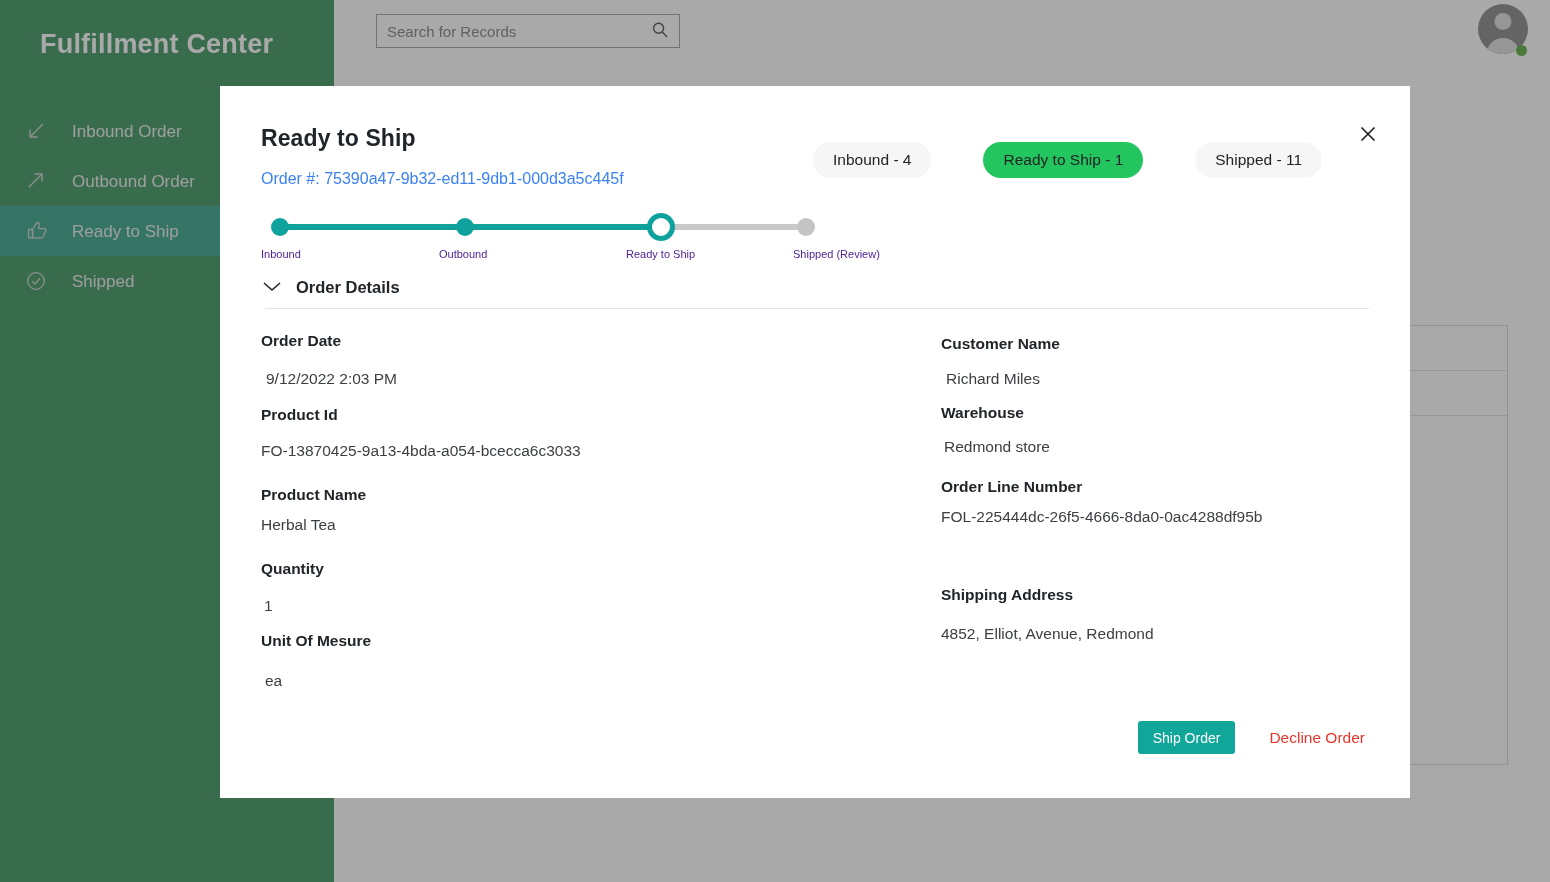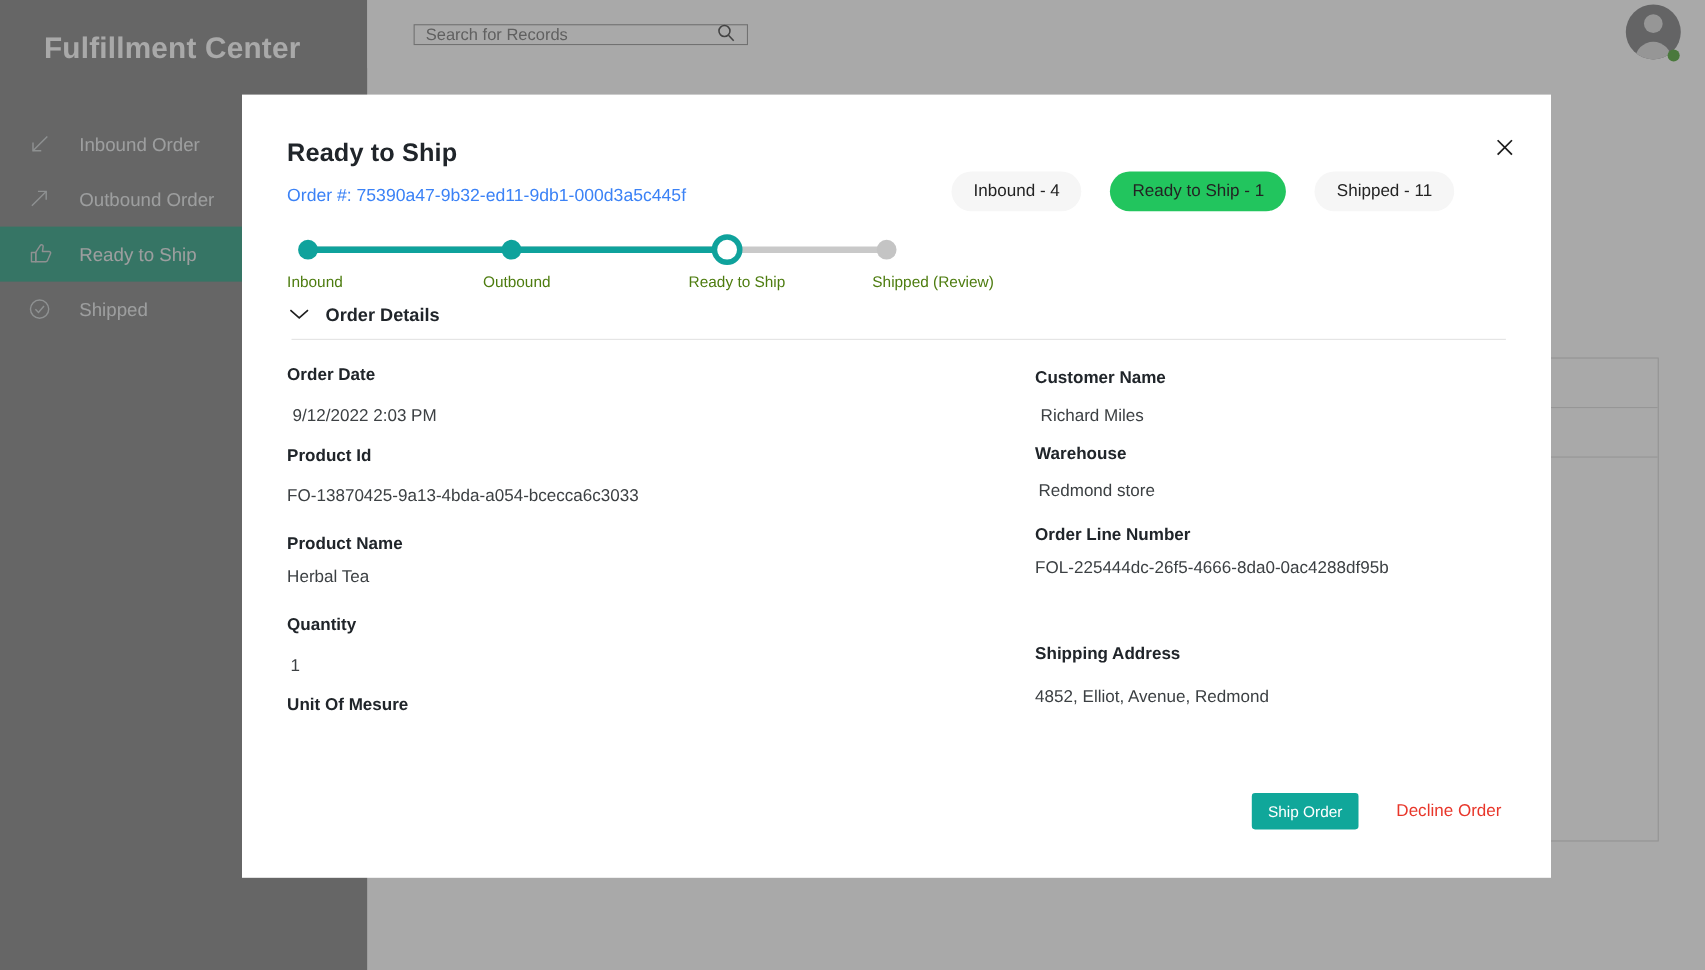--- a/index.html
+++ b/index.html
@@ -23,21 +23,21 @@
 
   
   .app-bg {
     position: absolute;
     inset: 0;
     display: flex;
   }
   .sidebar {
     width: 334px;
     height: 882px;
-    background: #737373;
+    background: #15803d;
     flex: 0 0 334px;
     position: relative;
   }
   .brand {
     height: 88px;
     display: flex;
     align-items: center;
     padding-left: 40px;
     box-sizing: border-box;
   }
@@ -84,21 +84,21 @@
   .topbar {
     height: 62px;
     background: #ffffff;
     display: flex;
     align-items: center;
     position: relative;
   }
   .search-wrap {
     margin-left: 42px;
     width: 304px;
-    height: 19px;
+    height: 34px;
     border: 1px solid #8a8a8a;
     background: #ffffff;
     display: flex;
     align-items: center;
     box-sizing: border-box;
   }
   .search-input {
     border: 0;
     outline: 0;
     flex: 1 1 auto;
@@ -231,23 +231,23 @@
     background: transparent;
     cursor: pointer;
     padding: 0;
     display: flex;
     align-items: center;
     justify-content: center;
   }
   .pills {
     position: absolute;
     right: 88px;
-    top: 70px;
-    display: flex;
-    gap: 26px;
+    top: 56px;
+    display: flex;
+    gap: 52px;
   }
   .pill {
     height: 36px;
     border-radius: 18px;
     display: flex;
     align-items: center;
     padding: 0 20px;
     font-size: 15.5px;
     color: #232323;
     background: #f6f6f6;
@@ -298,22 +298,22 @@
     top: 2px;
     width: 28px;
     height: 28px;
     background: #ffffff;
     border: 5px solid #0fa29c;
     box-sizing: border-box;
   }
   .step-label {
     position: absolute;
     top: 37px;
-    font-size: 14px;
-    color: #4d7c0f;
+    font-size: 11px;
+    color: #4c1d95;
     white-space: nowrap;
   }
 
   .section-head {
     position: absolute;
     left: 41px;
     top: 192px;
     display: flex;
     align-items: center;
     gap: 13px;
@@ -531,20 +531,21 @@
           <div class="field">
             <div class="f-label" style="margin-top:26px;">Product Name</div>
             <div class="f-value" style="margin-top:12px;">Herbal Tea</div>
           </div>
           <div class="field">
             <div class="f-label" style="margin-top:26px;">Quantity</div>
             <div class="f-value" style="margin-top:19px; padding-left:3px;">1</div>
           </div>
           <div class="field">
             <div class="f-label" style="margin-top:17px;">Unit Of Mesure</div>
+            <div class="f-value" style="margin-top:22px; padding-left:4px;">ea</div>
           </div>
         </div>
 
         <div class="col col-right">
           <div class="field">
             <div class="f-label" style="margin-top:17px;">Customer Name</div>
             <div class="f-value" style="margin-top:17px; padding-left:5px;">Richard Miles</div>
           </div>
           <div class="field">
             <div class="f-label" style="margin-top:16px;">Warehouse</div>

